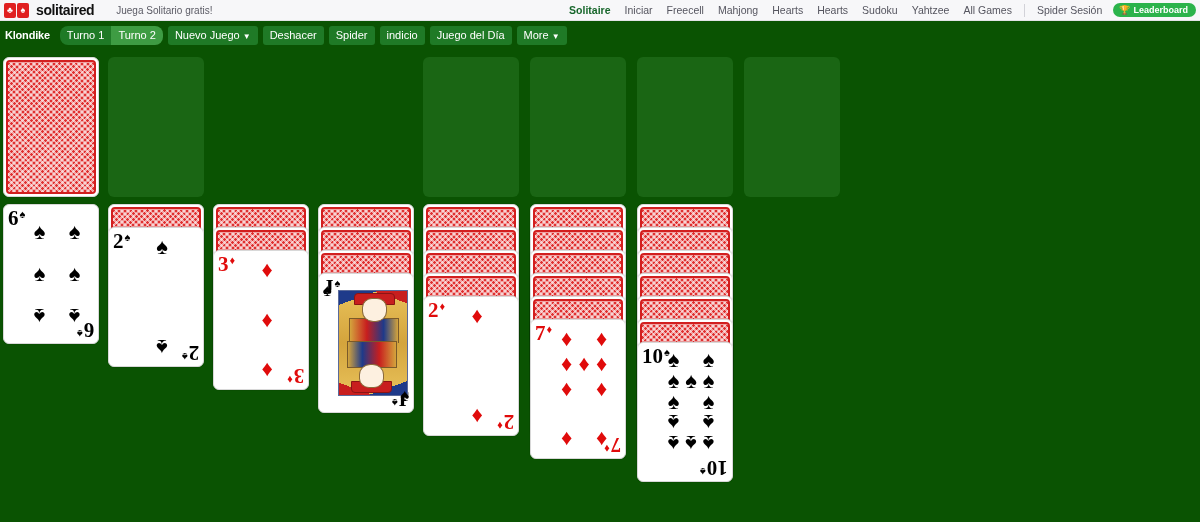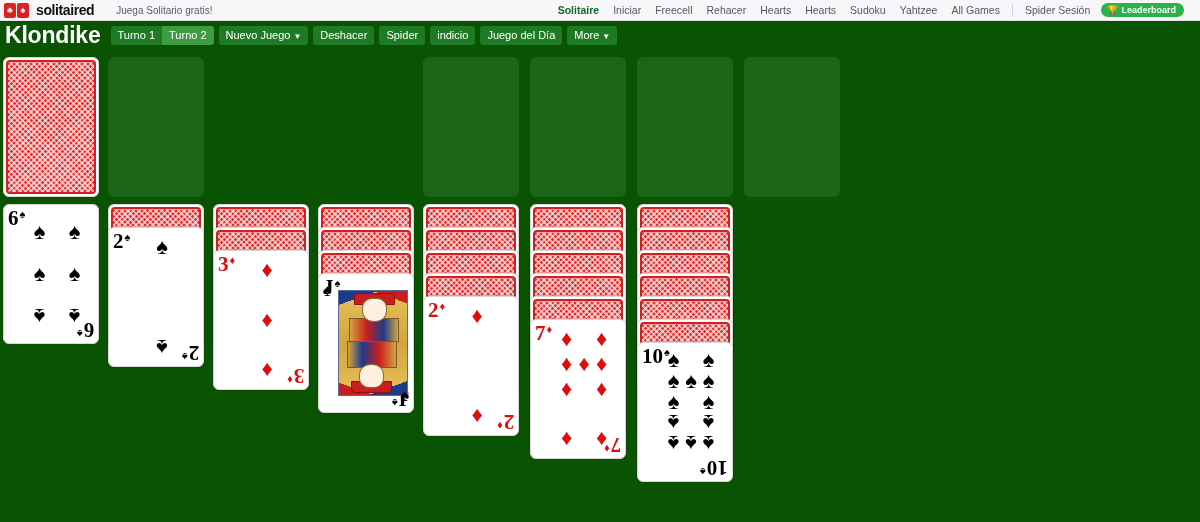--- a/index.html
+++ b/index.html
@@ -26,21 +26,21 @@
   }
   .mini-card.c2{background:#e02020;}
   .brand-name{
     font-size:14px;font-weight:bold;color:#111;letter-spacing:-0.4px;
     margin-left:4px;
   }
   .tagline{
     margin-left:22px;font-size:10px;color:#5a5a64;white-space:nowrap;
   }
   .nav{
-    position:absolute;right:12px;top:0;height:20px;
+    position:absolute;right:0;top:0;height:20px;
     display:flex;align-items:center;gap:0;padding-right:4px;
   }
   .nav a{
     font-size:10.5px;color:#55555f;text-decoration:none;
     padding:0 7px;white-space:nowrap;
   }
   .nav a.active{color:#17662b;font-weight:bold;}
   .nav-sep{
     width:1px;height:13px;background:#d2d2d8;margin:0 5px;
   }
@@ -51,30 +51,30 @@
     padding:2px 8px 2px 6px;margin-left:4px;white-space:nowrap;
   }
   .trophy{font-size:9px;color:#ffd84d;line-height:1;}
 
   
   .toolbar{
     height:28px;background:#0a5302;
     display:flex;align-items:center;gap:5px;padding-left:5px;
   }
   .game-title{
-    color:#fff;font-size:23px;font-weight:bold;letter-spacing:-0.2px;
+    color:#fff;font-size:11px;font-weight:bold;letter-spacing:-0.2px;
     margin-right:5px;
   }
   .btn{
     background:#1f7a26;color:#fff;border:none;border-radius:3px;
     font-size:11px;font-family:"Liberation Sans",sans-serif;
     padding:4px 7px;line-height:1;cursor:pointer;white-space:nowrap;
   }
   .btn.active{background:#3e9c43;}
-  .btn-group{display:flex;border-radius:3px;overflow:hidden;}
+  .btn-group{display:flex;border-radius:8px;overflow:hidden;}
   .btn-group .btn{border-radius:0;}
   .caret{font-size:8px;margin-left:3px;}
 
   
   .board{position:relative;width:1200px;height:474px;}
 
   .slot{
     position:absolute;width:96px;height:140px;
     border-radius:6px;background:#1a6614;
   }
@@ -168,21 +168,21 @@
       <div class="mini-card c2">♠</div>
     </div>
     <span class="brand-name">solitaired</span>
   </div>
   <span class="tagline">Juega Solitario gratis!</span>
 
   <div class="nav">
     <a href="#" class="active">Solitaire</a>
     <a href="#">Iniciar</a>
     <a href="#">Freecell</a>
-    <a href="#">Rehacer</a>
+    <a href="#">Mahjong</a>
     <a href="#">Hearts</a>
     <a href="#">Hearts</a>
     <a href="#">Sudoku</a>
     <a href="#">Yahtzee</a>
     <a href="#">All Games</a>
     <span class="nav-sep"></span>
     <a href="#">Spider Sesión</a>
     <div class="leaderboard">
       <span class="trophy">🏆</span>
       <span>Leaderboard</span>

